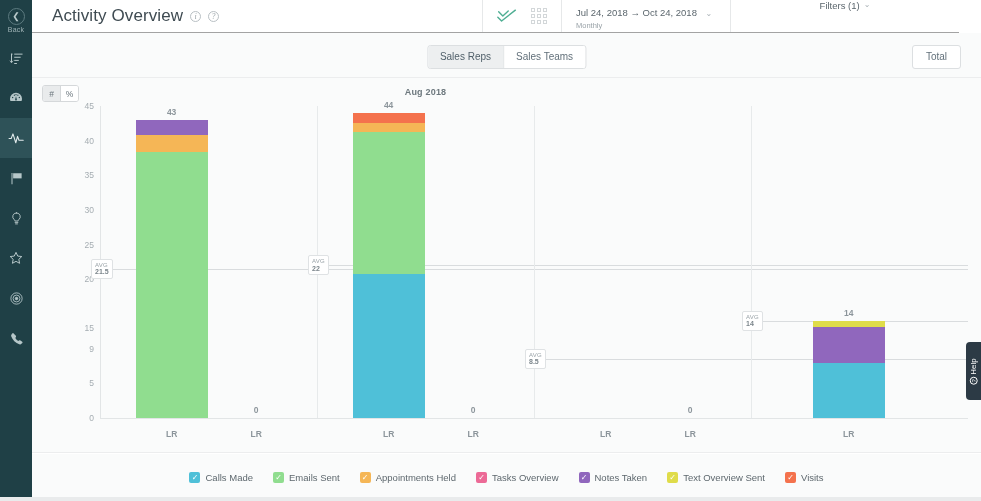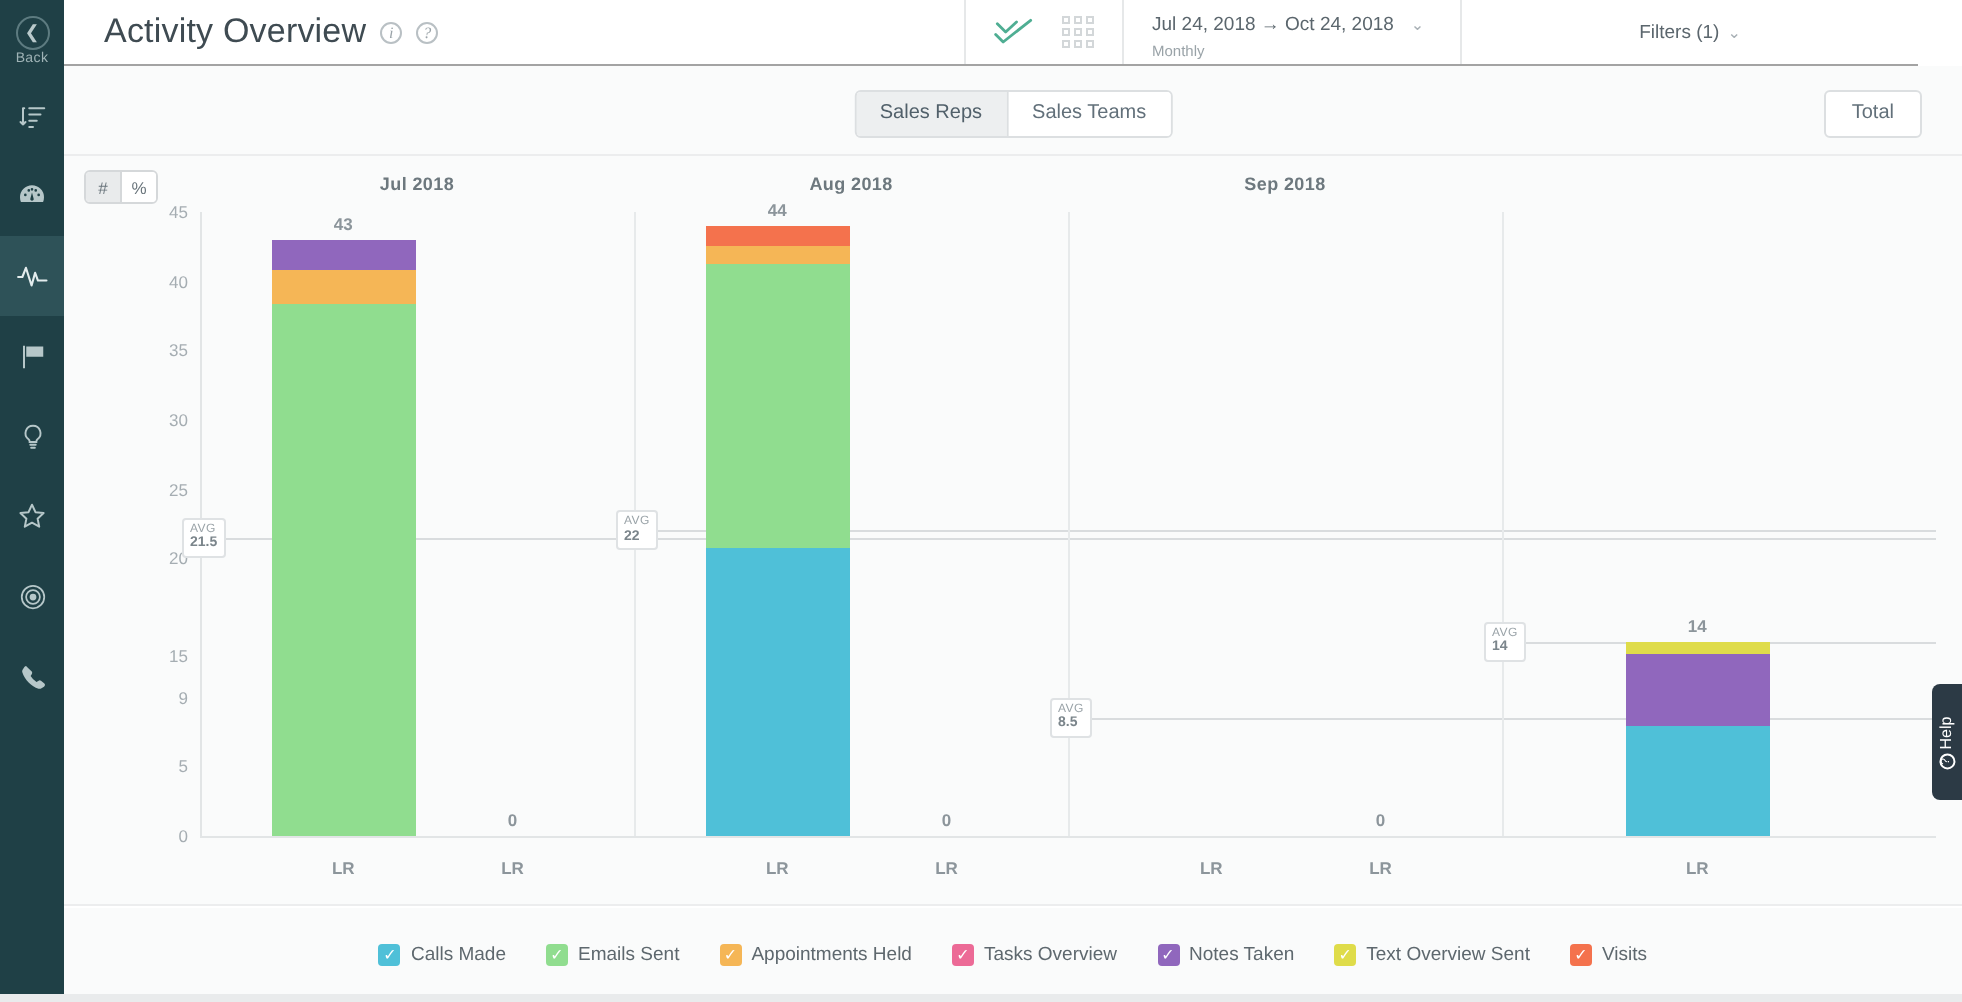--- a/index.html
+++ b/index.html
@@ -66,21 +66,21 @@
   }
   .title-badge {
     width: 11px; height: 11px; border-radius: 50%;
     border: 1px solid #b9c0c4; color: #9aa3a8;
     font-size: 8px; line-height: 9px; text-align: center;
     margin-left: 7px; cursor: pointer; font-style: italic;
     font-family: "Liberation Serif", serif;
   }
   .hdr-sep { width: 1px; background: #e6e8e9; }
   .hdr-cell {
-    display: flex; align-items: center; justify-content: center;
+    display: flex; justify-content: center;
     padding: 0 14px;
   }
   .viz-toggle { display: flex; align-items: center; gap: 14px; }
   .viz-btn { cursor: pointer; display: block; }
   .grid-icon { display: grid; grid-template-columns: repeat(3, 4px);
     grid-template-rows: repeat(3, 4px); gap: 2px; cursor: pointer; }
   .grid-icon i { display: block; width: 4px; height: 4px;
     border: 1px solid #d3d7d9; background: #fff; }
   .date-cell { flex-direction: column; align-items: flex-start;
     justify-content: center; width: 168px; cursor: pointer; }
@@ -345,21 +345,20 @@
         <div class="y-tick" style="top: 57.6667px;">40</div>
         <div class="y-tick" style="top: 92.3333px;">35</div>
         <div class="y-tick" style="top: 127px;">30</div>
         <div class="y-tick" style="top: 161.667px;">25</div>
         <div class="y-tick" style="top: 196.333px;">20</div>
         <div class="y-tick" style="top: 245px;">15</div>
         <div class="y-tick" style="top: 265.667px;">9</div>
         <div class="y-tick" style="top: 300.333px;">5</div>
         <div class="y-tick" style="top: 335px;">0</div>
         <div class="period" style="left: 68px; width: 217px;">
-          <div class="period-label">Jul 2018</div>
           <div class="avg-line" style="left: 0px; top: 190.933px; width: 868px;"></div>
           <div class="avg-box" style="left: -9px; top: 180.933px;">
             <div class="t">AVG</div>
             <div class="v">21.5</div>
           </div>
           <div class="bar-slot" style="left: 35.61px; bottom: 35px; height: 298.133px;">
             <div class="bar-stack" style="height: 100%;">
               <div class="seg" style="background: rgb(144, 221, 143); height: 89.0698%;"></div>
               <div class="seg" style="background: rgb(245, 182, 86); height: 5.81395%;"></div>
               <div class="seg" style="background: rgb(144, 103, 189); height: 5.11628%;"></div>
@@ -392,21 +391,20 @@
           </div>
           <div class="bar-xlabel" style="left: 35.61px;">LR</div>
           <div class="bar-slot" style="left: 120.24px; bottom: 35px; height: 0px;">
             <div class="bar-stack" style="height: 100%;"></div>
             <div class="bar-value" style="top: -13px;">0</div>
           </div>
           <div class="bar-xlabel" style="left: 120.24px;">LR</div>
         </div>
         <div class="period" style="left: 502px; width: 217px;">
           <div class="period-sep" style="left: 0px;"></div>
-          <div class="period-label">Sep 2018</div>
           <div class="avg-line" style="left: 0px; top: 281.067px; width: 434px;"></div>
           <div class="avg-box" style="left: -9px; top: 271.067px;">
             <div class="t">AVG</div>
             <div class="v">8.5</div>
           </div>
           <div class="bar-xlabel" style="left: 35.61px;">LR</div>
           <div class="bar-slot" style="left: 120.24px; bottom: 35px; height: 0px;">
             <div class="bar-stack" style="height: 100%;"></div>
             <div class="bar-value" style="top: -13px;">0</div>
           </div>

